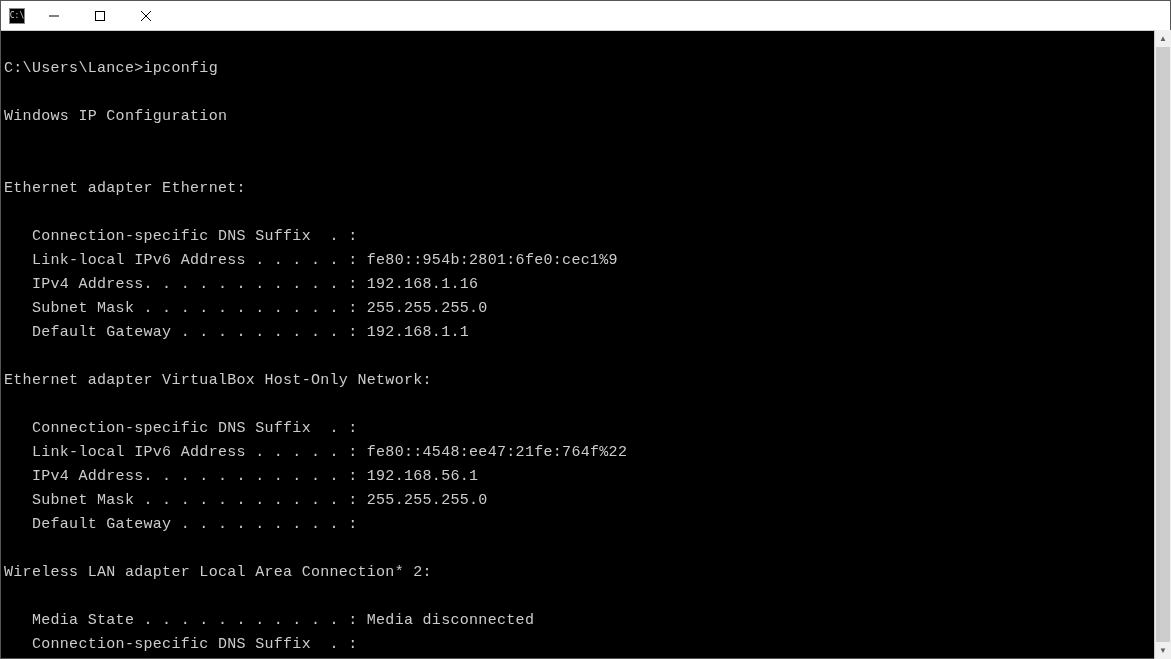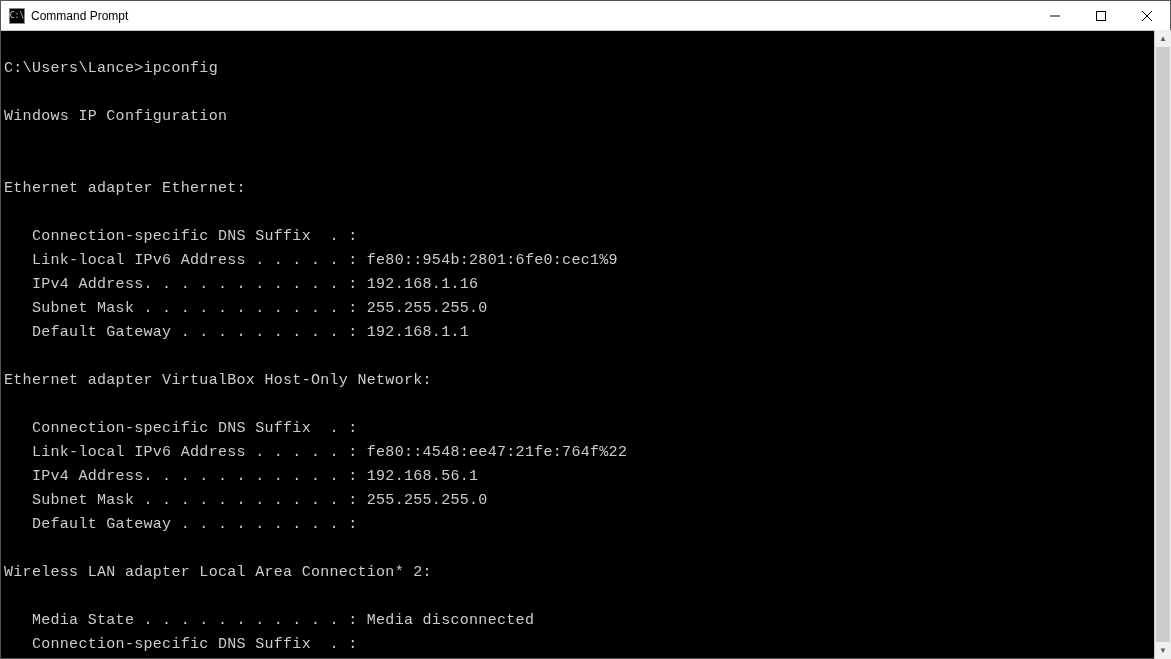--- a/index.html
+++ b/index.html
@@ -104,21 +104,20 @@
     }
     .scroll-arrow.up { top: 0; }
     .scroll-arrow.down { bottom: 0; }
   </style>
 </head>
 <body>
 
 <div class="window">
   <div class="titlebar">
     <div class="titlebar-icon">C:\</div>
-    <div class="titlebar-text">Command Prompt</div>
     <div class="window-controls">
       <button class="win-btn">
         <svg width="10" height="10" viewBox="0 0 10 10">
             <path d="M0 5 H10" stroke="#000" stroke-width="1"></path>
           </svg>
       </button>
       <button class="win-btn">
         <svg width="10" height="10" viewBox="0 0 10 10">
             <rect x="0.5" y="0.5" width="9" height="9" fill="none" stroke="#000" stroke-width="1"></rect>
           </svg>

